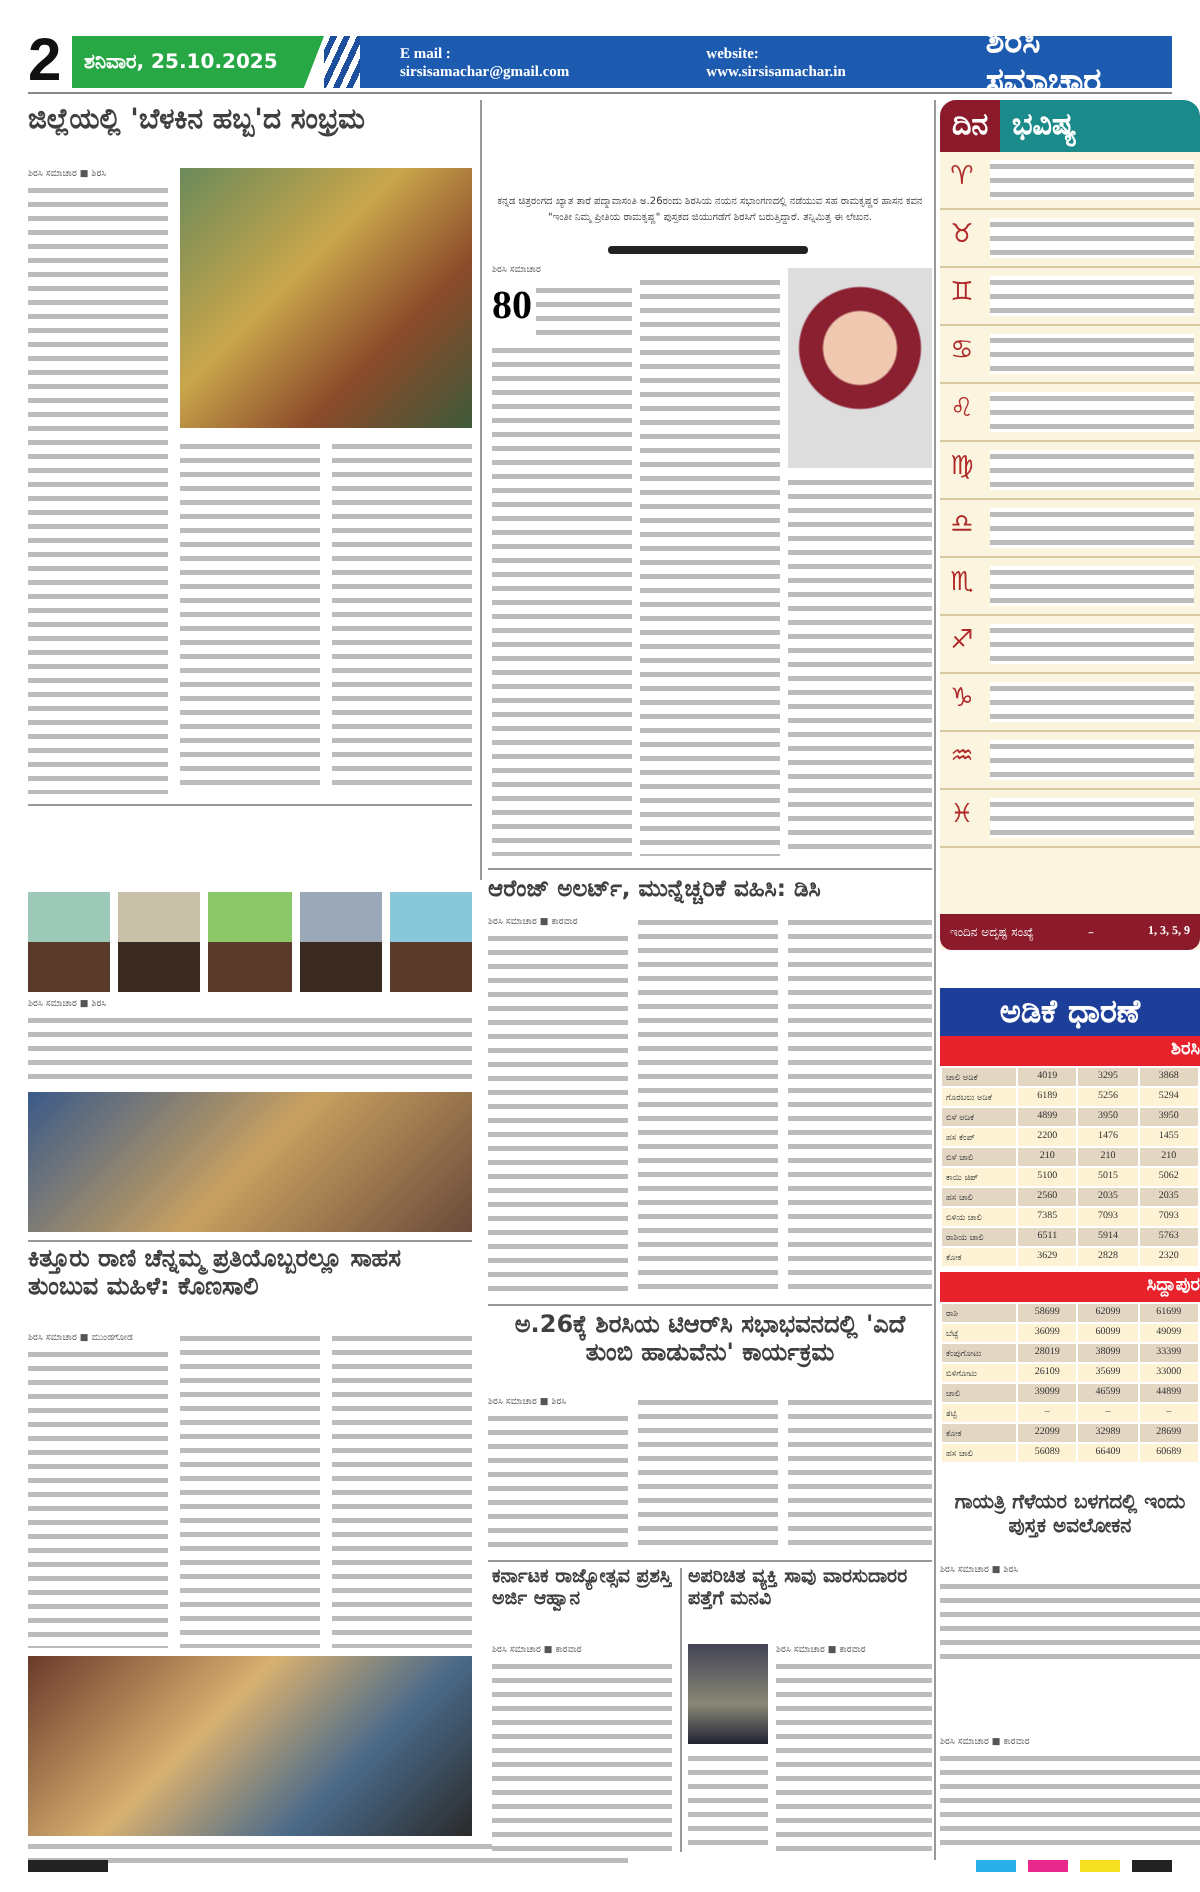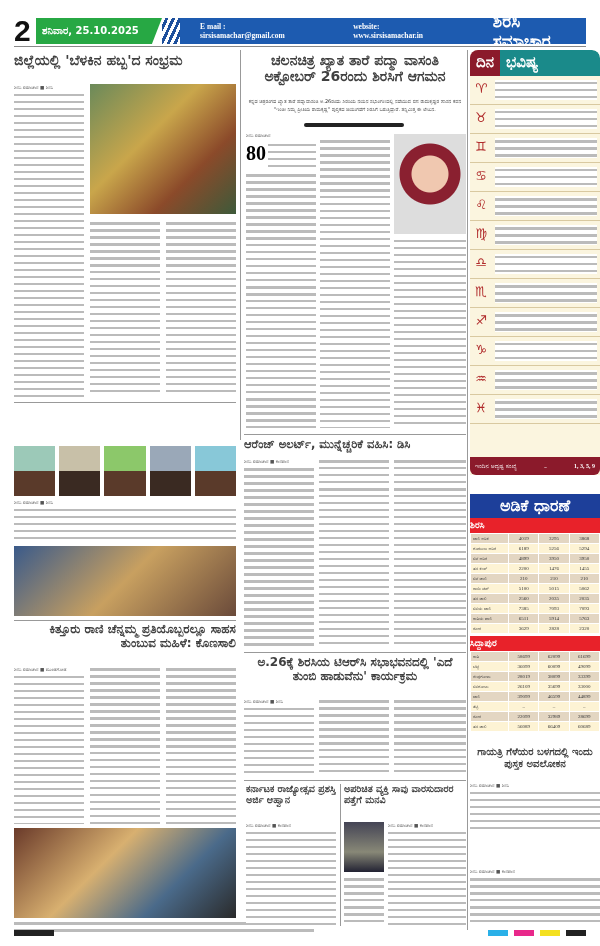--- a/index.html
+++ b/index.html
@@ -30,21 +30,21 @@
   .horo-head .a { background: #8b1a2b; color: #fff; font-weight: bold; font-size: 15px; padding: 3px 6px; }
   .horo-head .b { background: #1a8a8a; color: #fff; font-weight: bold; font-size: 15px; padding: 3px 6px; flex: 1; border-radius: 0 8px 0 0; }
   .sign { height: 29px; border-bottom: 1px solid #d9c9a0; display: flex; }
   .sign .ic { width: 22px; color: #b02a2a; font-size: 13px; text-align: center; padding-top: 5px; }
   .sign .tx { flex: 1; }
   .lucky { position: absolute; left: 0; bottom: 0; width: 130px; height: 18px; background: #8b1a2b; color: #fff; font-size: 6px; display: flex; align-items: center; justify-content: space-between; padding: 0 5px; border-radius: 0 0 6px 6px; }
 
   
   .rates { position: absolute; left: 456px; top: 478px; width: 130px; }
   .rates-title { background: #1d3f9a; color: #fff; text-align: center; font-weight: bold; font-size: 16px; height: 24px; line-height: 24px; }
-  .rates-sub { background: #e8222a; color: #fff; text-align: left; font-size: 9px; font-weight: bold; height: 15px; line-height: 15px; }
+  .rates-sub { background: #e8222a; color: #fff; text-align: right; font-size: 9px; font-weight: bold; height: 15px; line-height: 15px; }
   table { border-collapse: collapse; width: 100%; }
   td { font-family: "Liberation Serif", serif; font-size: 5px; height: 10px; border: 1px solid #fff; text-align: center; color: #333; }
   td.n { text-align: left; padding-left: 2px; font-family: "DejaVu Sans", sans-serif; font-size: 4.2px; width: 38px; }
   tr:nth-child(odd) td { background: #e3d6c2; }
   tr:nth-child(even) td { background: #fdf3d4; }
   .bottombar { position: absolute; left: 0; top: 914px; width: 572px; height: 6px; }
 </style>
 </head>
 <body>
 
@@ -66,23 +66,20 @@
     <div class="hl" style="font-size:14px;">ಜಿಲ್ಲೆಯಲ್ಲಿ 'ಬೆಳಕಿನ ಹಬ್ಬ'ದ ಸಂಭ್ರಮ</div>
   </div>
   <div class="col body-text" style="left:0;top:68px;width:70px;">ಶಿರಸಿ ಸಮಾಚಾರ ■ ಶಿರಸಿ</div>
   <div class="col lines" style="left:0;top:76px;width:70px;height:305px;"></div>
   <div class="col photo" style="left:76px;top:68px;width:146px;height:130px;"></div>
   <div class="col lines" style="left:76px;top:204px;width:70px;height:177px;"></div>
   <div class="col lines" style="left:152px;top:204px;width:70px;height:177px;"></div>
 
   <div class="vr" style="left:226px;top:34px;height:390px;"></div>
 
-  <div class="col" style="left:230px;top:36px;width:222px;height:42px;text-align:center;">
-    <div class="hl" style="font-size:14px;">ಚಲನಚಿತ್ರ ಖ್ಯಾತ ತಾರೆ ಪದ್ಮಾ ವಾಸಂತಿ ಅಕ್ಟೋಬರ್ 26ರಂದು ಶಿರಸಿಗೆ ಆಗಮನ</div>
-  </div>
   <div class="col body-text" style="left:232px;top:82px;width:218px;text-align:center;font-size:5px;line-height:7.5px;color:#333;">ಕನ್ನಡ ಚಿತ್ರರಂಗದ ಖ್ಯಾತ ತಾರೆ ಪದ್ಮಾವಾಸಂತಿ ಅ.26ರಂದು ಶಿರಸಿಯ ನಯನ ಸಭಾಂಗಣದಲ್ಲಿ ನಡೆಯುವ ಸಹ ರಾಮಕೃಷ್ಣರ ಹಾಸನ ಕವನ "ಇಂತೀ ನಿಮ್ಮ ಪ್ರೀತಿಯ ರಾಮಕೃಷ್ಣ" ಪುಸ್ತಕದ ಜಿಯುಗಡೆಗೆ ಶಿರಸಿಗೆ ಬರುತ್ತಿದ್ದಾರೆ. ತನ್ನಿಮಿತ್ತ ಈ ಲೇಖನ.</div>
   <div class="col" style="left:290px;top:107px;width:100px;height:4px;background:#222;border-radius:2px;"></div>
   <div class="col body-text" style="left:232px;top:116px;width:70px;">ಶಿರಸಿ ಸಮಾಚಾರ</div>
   <div class="col" style="left:232px;top:126px;width:20px;font-size:20px;font-weight:bold;font-family:'Liberation Serif',serif;text-align:right;">80</div>
   <div class="col lines" style="left:254px;top:126px;width:48px;height:28px;"></div>
   <div class="col lines" style="left:232px;top:156px;width:70px;height:256px;"></div>
   <div class="col lines" style="left:306px;top:122px;width:70px;height:290px;"></div>
   <div class="col" style="left:380px;top:118px;width:72px;height:100px;background:radial-gradient(circle at 50% 40%, #f0c8b0 0 18px, #8a2030 19px 30px, #ddd 31px);"></div>
   <div class="col lines" style="left:380px;top:222px;width:72px;height:190px;"></div>
 
@@ -101,21 +98,21 @@
   <div class="hr" style="left:230px;top:418px;width:222px;"></div>
   <div class="col" style="left:230px;top:422px;width:222px;height:18px;">
     <div class="hl" style="font-size:11.5px;">ಆರೆಂಜ್ ಅಲರ್ಟ್, ಮುನ್ನೆಚ್ಚರಿಕೆ ವಹಿಸಿ: ಡಿಸಿ</div>
   </div>
   <div class="col body-text" style="left:230px;top:442px;width:70px;">ಶಿರಸಿ ಸಮಾಚಾರ ■ ಕಾರವಾರ</div>
   <div class="col lines" style="left:230px;top:450px;width:70px;height:180px;"></div>
   <div class="col lines" style="left:305px;top:442px;width:70px;height:188px;"></div>
   <div class="col lines" style="left:380px;top:442px;width:72px;height:188px;"></div>
 
   <div class="hr" style="left:0;top:604px;width:222px;"></div>
-  <div class="col" style="left:0;top:607px;width:222px;height:40px;text-align:right;">
+  <div class="col" style="left:0;top:607px;width:222px;height:40px;text-align:left;">
     <div class="hl" style="font-size:12px;">ಕಿತ್ತೂರು ರಾಣಿ ಚೆನ್ನಮ್ಮ ಪ್ರತಿಯೊಬ್ಬರಲ್ಲೂ ಸಾಹಸ ತುಂಬುವ ಮಹಿಳೆ: ಕೊಣಸಾಲಿ</div>
   </div>
   <div class="col body-text" style="left:0;top:650px;width:70px;">ಶಿರಸಿ ಸಮಾಚಾರ ■ ಮುಂಡಗೋಡ</div>
   <div class="col lines" style="left:0;top:658px;width:70px;height:150px;"></div>
   <div class="col lines" style="left:76px;top:650px;width:70px;height:158px;"></div>
   <div class="col lines" style="left:152px;top:650px;width:70px;height:158px;"></div>
   <div class="col photo" style="left:0;top:812px;width:222px;height:90px;background:linear-gradient(135deg,#6a3a2a,#d8b070 40%,#4a6a8a 70%,#2a2a2a);"></div>
   <div class="col lines" style="left:0;top:904px;width:300px;height:14px;"></div>
 
   <div class="hr" style="left:230px;top:636px;width:222px;"></div>

